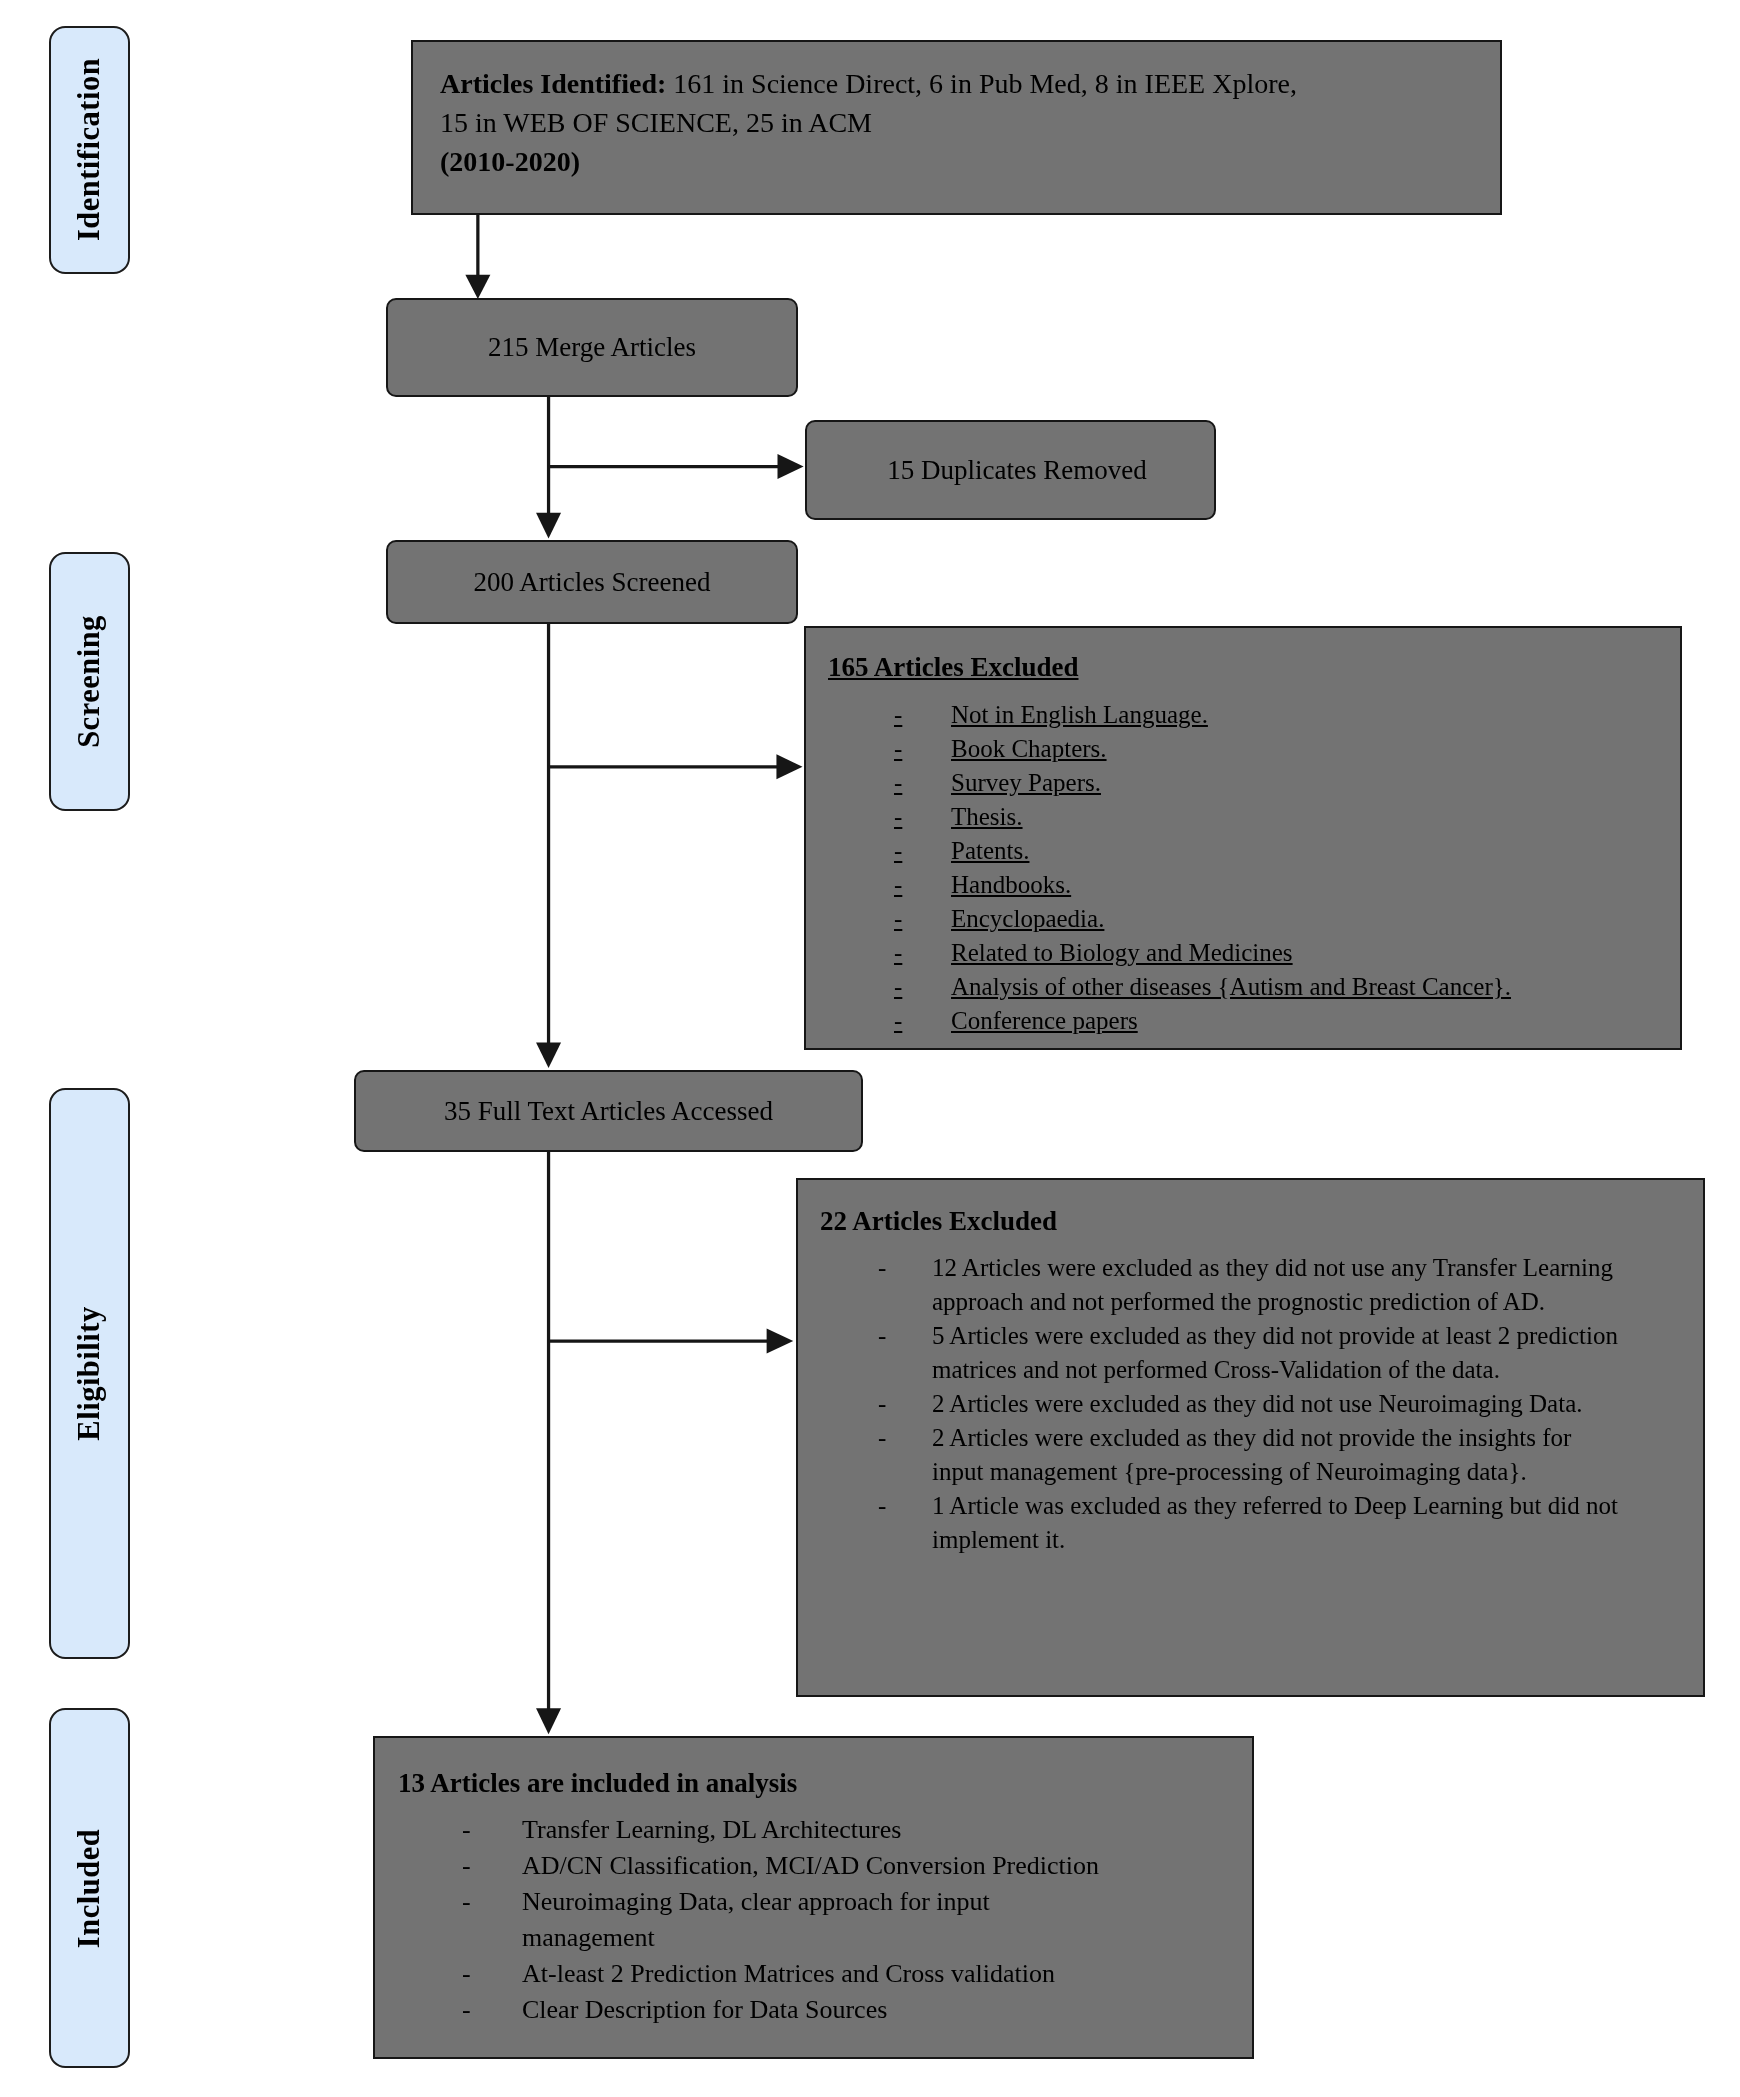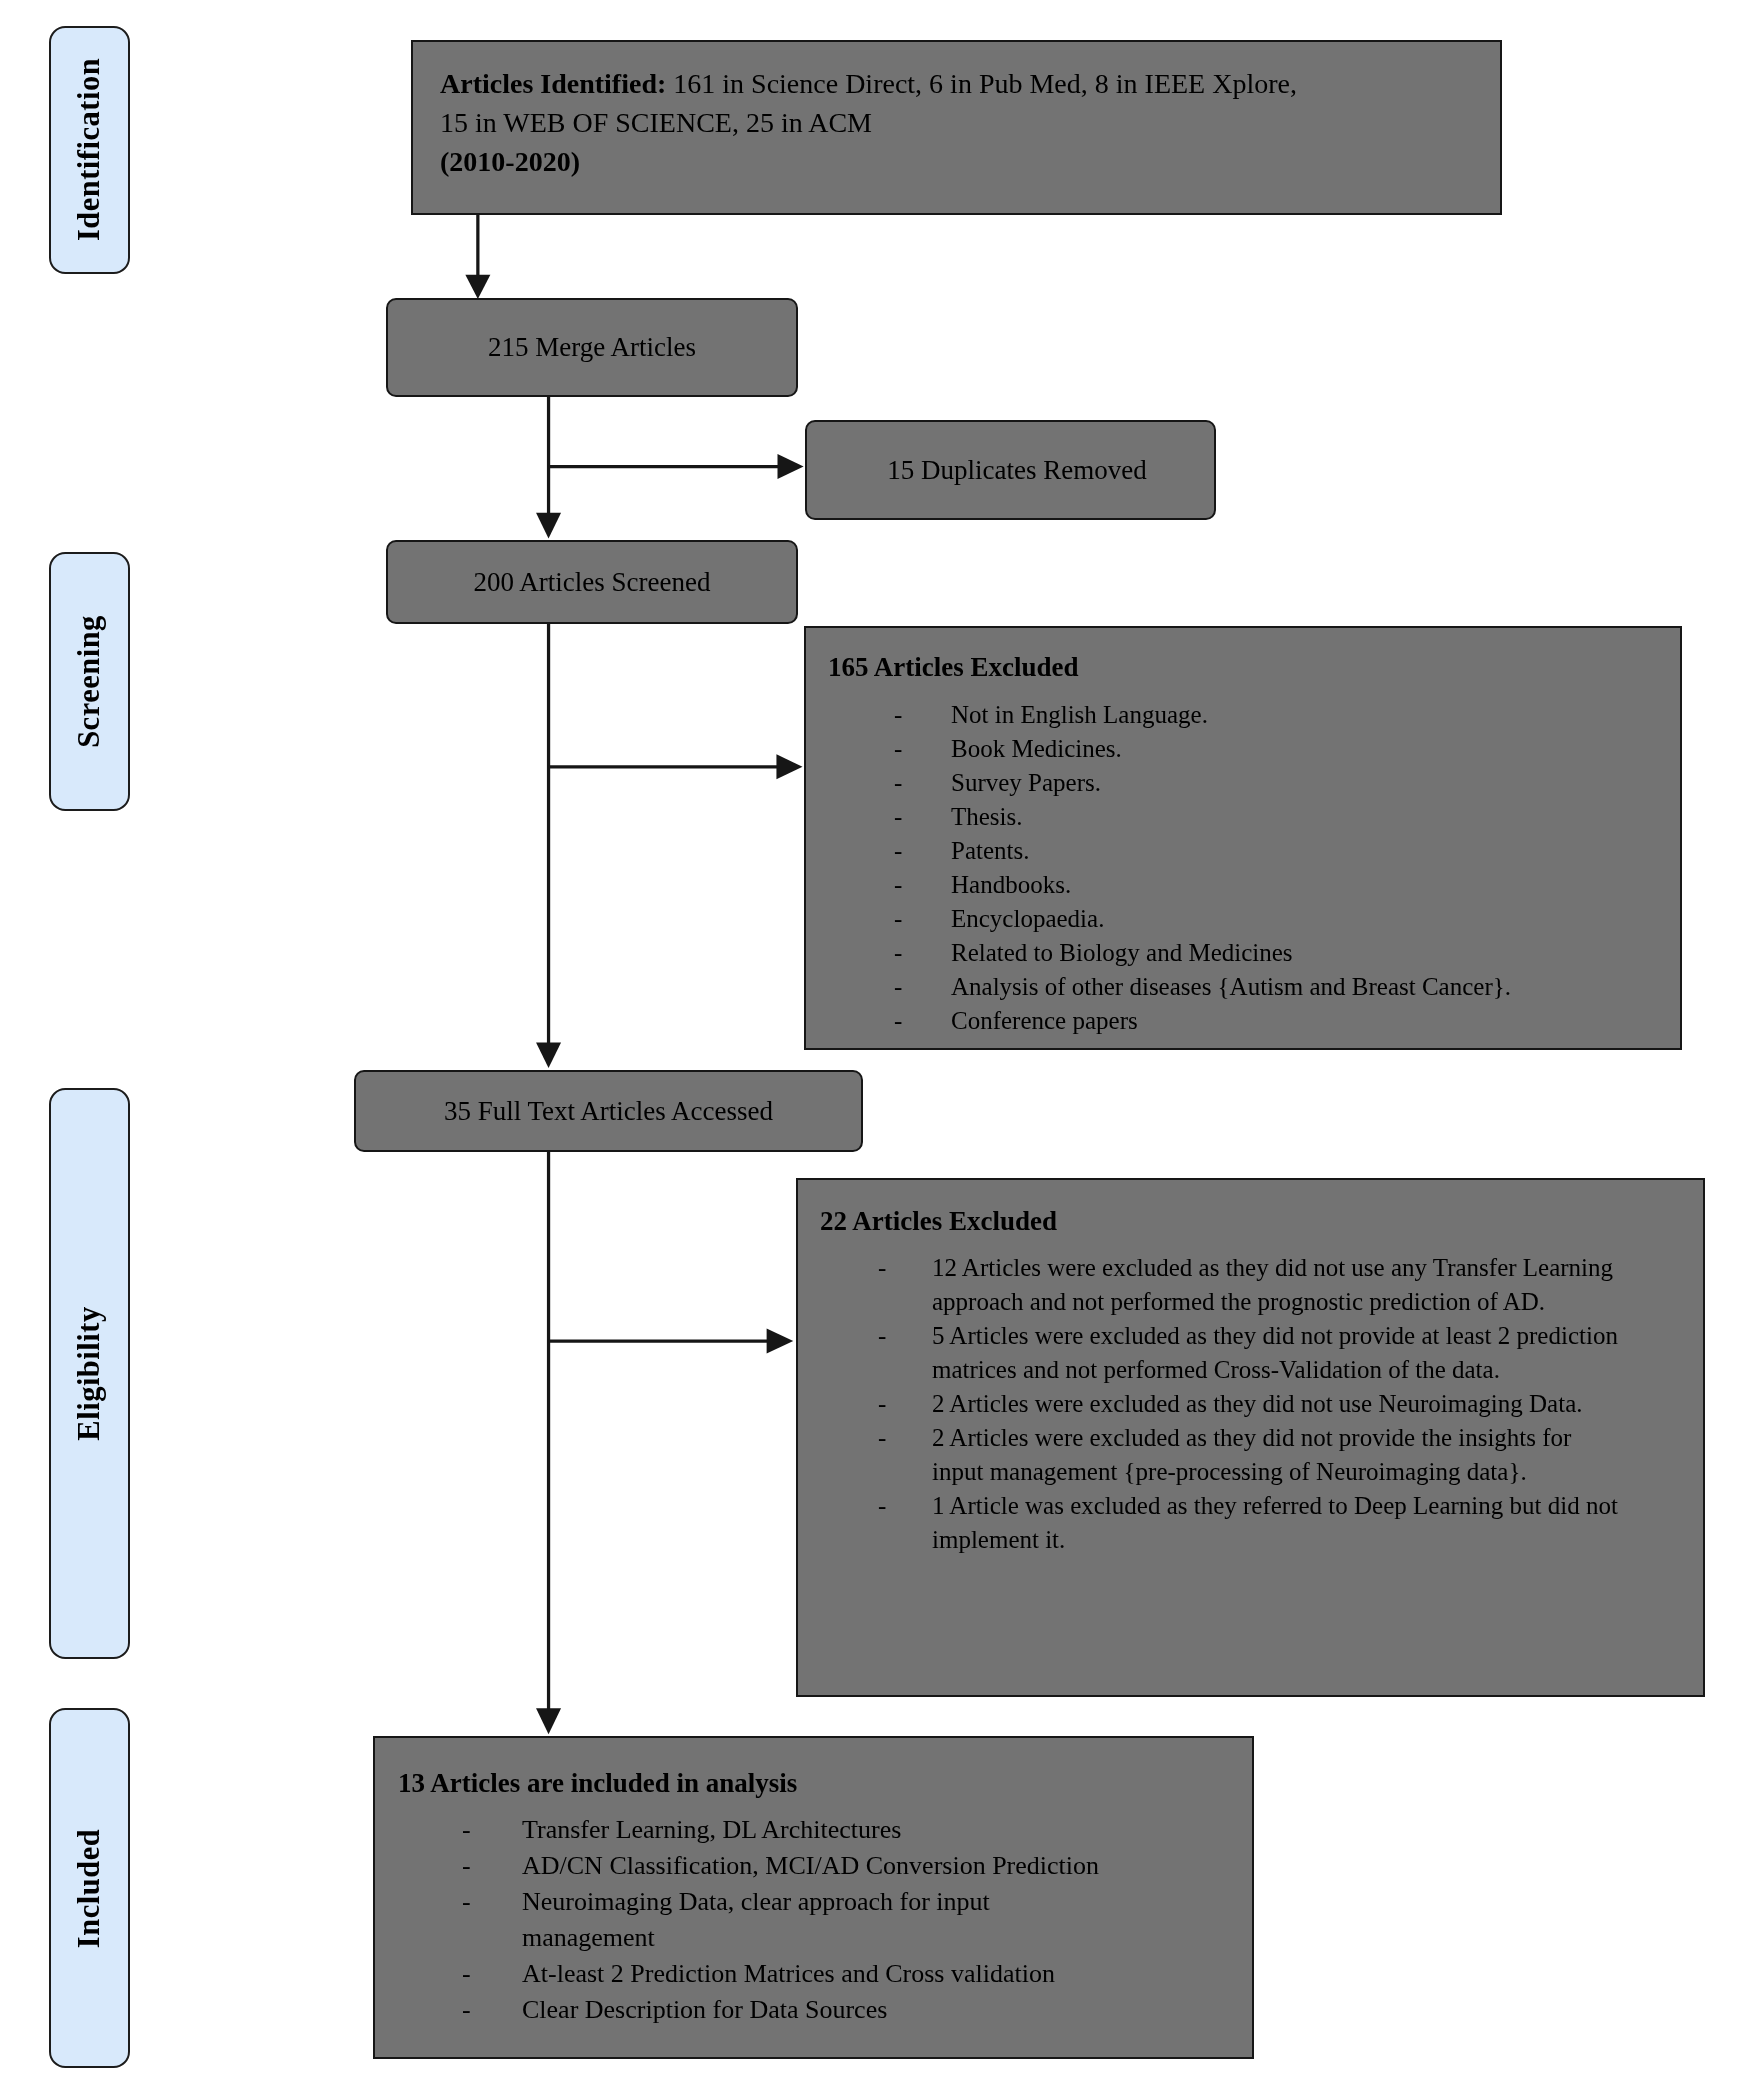--- a/index.html
+++ b/index.html
@@ -35,21 +35,21 @@
   .fbox.center { display: flex; align-items: center; justify-content: center; text-align: center; border-radius: 10px; }
 
   .idbox { padding: 22px 27px; font-size: 28px; line-height: 39px; }
   .idbox .bold { font-weight: 700; }
 
   .listbox .heading { font-weight: 700; font-size: 27px; line-height: 34px; }
   .list { display: block; }
   .li { display: flex; align-items: flex-start; }
   .dash { flex: 0 0 54px; }
 
-  .excl165 { padding: 22px 22px 0 22px; }
+  .excl165 { padding: 22px 22px 0 22px; text-decoration: underline; }
   .excl165 .list { margin-top: 14px; margin-left: 66px; font-size: 25px; }
   .excl165 .li { line-height: 34px; }
   .excl165 .dash { flex-basis: 57px; }
 
   .excl22 { padding: 24px 23px 0 22px; }
   .excl22 .list { margin-top: 13px; margin-left: 58px; font-size: 25px; }
   .excl22 .li { line-height: 34px; }
   .excl22 .dash { flex-basis: 54px; }
   .excl22 .litext { max-width: 696px; }
 
@@ -132,21 +132,21 @@
 
   <div class="fbox listbox excl165" style="left:804px;top:626px;width:878px;height:424px;">
     <div class="heading">165 Articles Excluded</div>
     <div class="list">
         <div class="li">
           <span class="dash">-</span>
           <span class="litext">Not in English Language.</span>
         </div>
         <div class="li">
           <span class="dash">-</span>
-          <span class="litext">Book Medicines.</span>
+          <span class="litext">Book Chapters.</span>
         </div>
         <div class="li">
           <span class="dash">-</span>
           <span class="litext">Survey Papers.</span>
         </div>
         <div class="li">
           <span class="dash">-</span>
           <span class="litext">Thesis.</span>
         </div>
         <div class="li">

